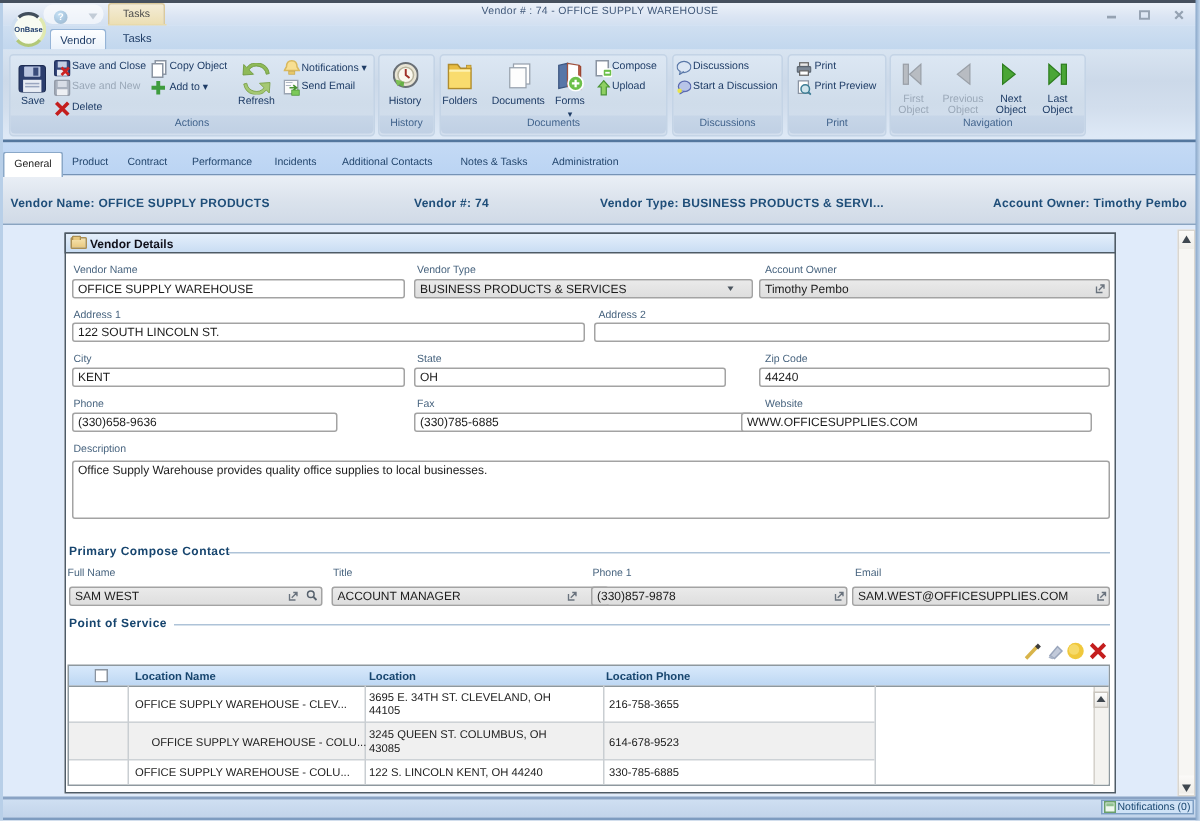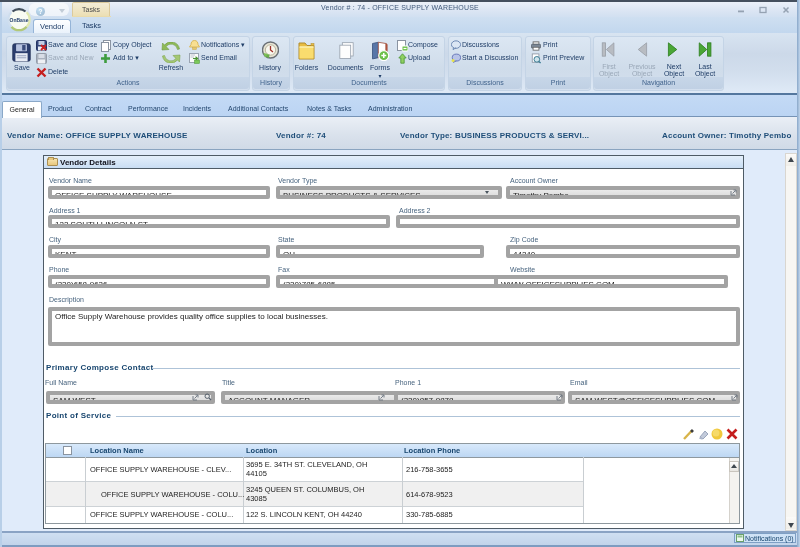--- a/index.html
+++ b/index.html
@@ -34,21 +34,21 @@
 #infobar{left:0;top:117px;width:800px;height:33px;background:linear-gradient(#eaeff6,#dae2ec 55%,#d0dae7);border-bottom:1px solid #8aa4c0}
 .ib{top:131px;font-size:8px;font-weight:bold;color:#1f4e79;white-space:nowrap;letter-spacing:.2px}
 
 #content{left:0;top:150px;width:800px;height:381px;background:#e0ebfa}
 #panel{left:43px;top:155px;width:701px;height:374px;background:#fff;border:1px solid #4e5b66}
 #phead{left:43px;top:155px;width:701px;height:14px;background:linear-gradient(#e4effb,#c9ddf3);border:1px solid #4e5b66;border-bottom:1px solid #4e5b66}
 #pheadtxt{left:60px;top:158px;font-size:8px;font-weight:bold;color:#10101a}
 #foldico{left:47px;top:158px;width:11px;height:8px;background:linear-gradient(#f6e3ae,#e8c87e);border:1px solid #ab8f52;border-radius:1px}
 #foldico:before{content:"";position:absolute;left:0;top:-2px;width:4px;height:2px;background:#e8c87e;border:1px solid #ab8f52;border-bottom:none;border-radius:1px 1px 0 0}
 .lbl{font-size:7px;color:#48647f;white-space:nowrap}
-.inp{height:13px;background:#fff;border:4px solid #a3a3a3;border-radius:2px;font-size:8px;color:#1c1c1c;line-height:11px;padding-left:3px;white-space:nowrap;overflow:hidden}
+.inp{height:13px;background:#fff;border:1px solid #a3a3a3;border-radius:2px;font-size:8px;color:#1c1c1c;line-height:11px;padding-left:3px;white-space:nowrap;overflow:hidden}
 .inp.gray{background:linear-gradient(#eaeaea,#dedede)}
 .sect{font-size:8px;font-weight:bold;color:#17456e;white-space:nowrap;letter-spacing:.3px}
 .sline{height:1px;background:#aec3d8}
 
 #tbl{left:45px;top:443px;width:695px;height:81px;border:1px solid #8e989e;background:#fff}
 #thead{left:46px;top:444px;width:693px;height:13px;background:linear-gradient(#d8e9fb,#bdd7f3)}
 .th{top:446px;font-size:7.5px;font-weight:bold;color:#17456e;white-space:nowrap}
 .td{font-size:7.5px;color:#1c1c1c;white-space:nowrap}
 .cline{top:457px;width:1px;height:66px;background:#c9ced2}
 #row2{left:46px;top:481px;width:537px;height:25px;background:#f0f0f0}
@@ -273,21 +273,21 @@
 <div class="a" id="ptactive">General</div>
 <div class="a ptab" style="left:48px">Product</div>
 <div class="a ptab" style="left:85px">Contract</div>
 <div class="a ptab" style="left:128px">Performance</div>
 <div class="a ptab" style="left:183px">Incidents</div>
 <div class="a ptab" style="left:228px">Additional Contacts</div>
 <div class="a ptab" style="left:307px">Notes &amp; Tasks</div>
 <div class="a ptab" style="left:368px">Administration</div>
 
 <div class="a" id="infobar"></div>
-<div class="a ib" style="left:7px">Vendor Name: OFFICE SUPPLY WAREHOUSE</div>
+<div class="a ib" style="left:7px">Vendor Name: OFFICE SUPPLY PRODUCTS</div>
 <div class="a ib" style="left:276px">Vendor #: 74</div>
 <div class="a ib" style="left:400px">Vendor Type: BUSINESS PRODUCTS &amp; SERVI...</div>
 <div class="a ib" style="left:662px">Account Owner: Timothy Pembo</div>
 
 <div class="a" id="content"></div>
 <div class="a" id="panel"></div>
 <div class="a" id="phead"></div>
 <div class="a" id="foldico"></div>
 <div class="a" id="pheadtxt">Vendor Details</div>
 <div id="fields">
@@ -311,21 +311,21 @@
 <div class="a lbl" style="left:49px;top:236px">City</div>
 <div class="a lbl" style="left:278px;top:236px">State</div>
 <div class="a lbl" style="left:510px;top:236px">Zip Code</div>
 <div class="a inp" style="left:48px;top:245px;width:222px">KENT</div>
 <div class="a inp" style="left:276px;top:245px;width:208px">OH</div>
 <div class="a inp" style="left:506px;top:245px;width:234px">44240</div>
 
 <div class="a lbl" style="left:49px;top:266px">Phone</div>
 <div class="a lbl" style="left:278px;top:266px">Fax</div>
 <div class="a lbl" style="left:510px;top:266px">Website</div>
-<div class="a inp" style="left:48px;top:275px;width:222px">(330)658-9636</div>
+<div class="a inp" style="left:48px;top:275px;width:177px">(330)658-9636</div>
 <div class="a inp" style="left:276px;top:275px;width:226px">(330)785-6885</div>
 <div class="a inp" style="left:494px;top:275px;width:234px">WWW.OFFICESUPPLIES.COM</div>
 
 <div class="a lbl" style="left:49px;top:296px">Description</div>
 <div class="a inp" style="left:48px;top:307px;width:692px;height:39px;line-height:10px;padding-top:1px">Office Supply Warehouse provides quality office supplies to local businesses.</div>
 
 <div class="a sect" style="left:46px;top:363px">Primary Compose Contact</div>
 <div class="a sline" style="left:152px;top:368px;width:588px"></div>
 <div class="a lbl" style="left:45px;top:379px">Full Name</div>
 <div class="a lbl" style="left:222px;top:379px">Title</div>

